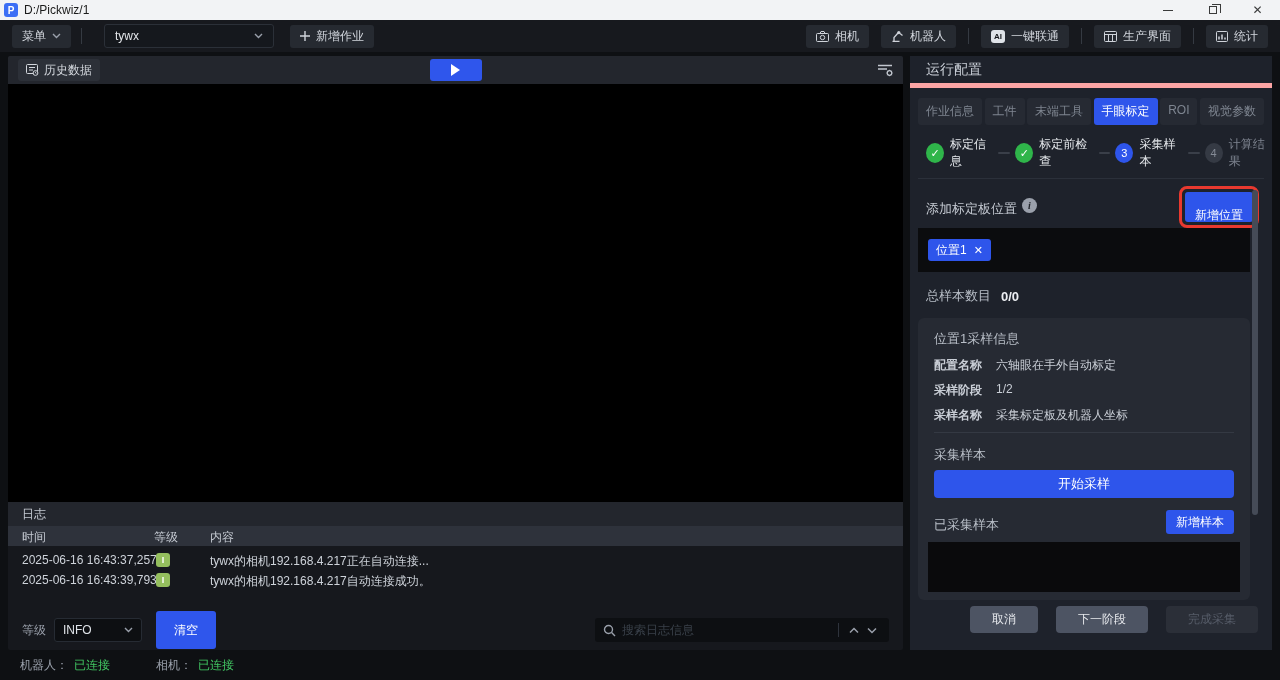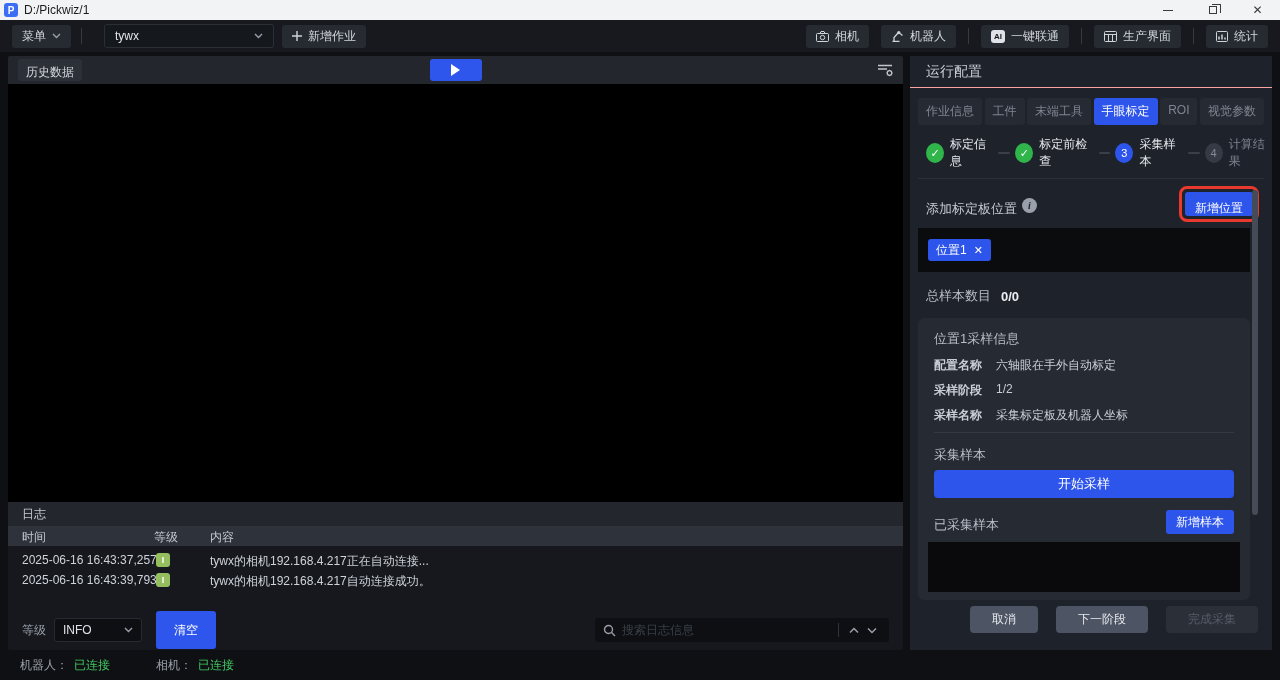--- a/index.html
+++ b/index.html
@@ -38,21 +38,21 @@
   .tb-right .tb-btn { margin-left:12px; }
   .ai-badge { width:14px; height:13px; background:#dfe3e8; color:#14161a; border-radius:3px;
     font-size:8px; font-weight:bold; display:flex; align-items:center; justify-content:center; }
 
   
   .left-panel { position:absolute; left:8px; top:56px; width:895px; height:594px;
     background:#16181d; border-radius:2px; }
   .viewport-header { position:absolute; left:0; top:0; width:100%; height:28px;
     background:#23262d; display:flex; align-items:center; padding:0 10px; border-radius:2px 2px 0 0; }
   .history-btn { height:22px; background:#2c3038; border-radius:3px; display:flex; align-items:center;
-    gap:5px; padding:0 8px; color:#d3d7dd;flex-direction:column; }
+    gap:5px; padding:0 8px; color:#d3d7dd; }
   .play-btn { position:absolute; left:50%; transform:translateX(-50%); top:3px; width:52px; height:22px;
     background:#2f56ec; border-radius:3px; display:flex; align-items:center; justify-content:center; }
   .play-tri { width:0; height:0; border-left:9px solid #fff; border-top:6px solid transparent;
     border-bottom:6px solid transparent; }
   .filter-btn { margin-left:auto; }
   .viewport { position:absolute; left:0; top:28px; width:100%; height:418px; background:#000; }
 
   .log-title-bar { position:absolute; left:0; top:446px; width:100%; height:24px; background:#23262d;
     display:flex; align-items:center; padding:0 14px; color:#c6cbd3; }
   .log-thead { position:absolute; left:0; top:470px; width:100%; height:20px; background:#2e323b;
@@ -86,21 +86,21 @@
   
   .statusbar { position:absolute; left:0; top:650px; width:1280px; height:30px;
     display:flex; align-items:center; padding:0 20px; }
   .status-label { color:#9aa0ab; }
   .status-value { color:#42c863; margin-left:6px; }
   .status-gap { width:46px; }
 
   
   .right-panel { position:absolute; left:910px; top:56px; width:362px; height:594px;
     background:#1e222b; }
-  .rp-header { position:absolute; left:0; top:0; width:100%; height:32px; border-bottom:1px solid #fca5a5;
+  .rp-header { position:absolute; left:0; top:0; width:100%; height:32px; border-bottom:5px solid #fca5a5;
     display:flex; align-items:center; padding:8px 16px; color:#c9ced6; font-size:14px; }
   .rp-tabs { position:absolute; left:8px; top:42px; width:346px; display:flex; justify-content:space-between; }
   .rp-tab { padding:5px 8px; border-radius:3px; background:#262a33; color:#7e8590; font-size:12px; white-space:nowrap; }
   .rp-tab.active { background:#2e55eb; color:#fff; }
   .steps { position:absolute; left:16px; top:80px; display:flex; align-items:center; }
   .step { display:flex; align-items:center; gap:6px; }
   .step-circle { width:20px; height:20px; border-radius:50%; display:flex; align-items:center;
     justify-content:center; font-size:11px; color:#fff; }
   .step-circle.done { background:#2fb54a; font-weight:bold; }
   .step-circle.active { background:#2e55eb; }
@@ -110,21 +110,21 @@
   .step-dash { width:13px; height:2px; background:#3a3f49; border-radius:1px; margin:0 5px; }
   .rp-divider { position:absolute; left:8px; top:122px; width:346px; height:1px; background:#2b303a; }
 
   .board-row { position:absolute; left:16px; top:134px; width:330px; height:36px; }
   .board-title { position:absolute; left:0; top:10px; color:#c5cad2; font-size:13px; }
   .info-icon { position:absolute; left:96px; top:8px; width:15px; height:15px; border-radius:50%;
     background:#9aa0ab; color:#22252b; font-size:10px; font-weight:bold; font-style:italic;
     display:flex; align-items:center; justify-content:center; font-family:"Liberation Serif",serif; }
   .annotated { position:absolute; right:-3px; top:-4px; border:3px solid #e8392f; border-radius:8px; padding:3px; }
   .add-pos-btn { height:24px; background:#2e55eb; border:none; border-radius:3px; color:#fff;
-    font-size:12px; padding:8px 10px; font-family:Liberation Serif, serif; }
+    font-size:12px; padding:15px 10px; font-family:Liberation Serif, serif; }
 
   .pos-strip { position:absolute; left:8px; top:172px; width:332px; height:44px; background:#0b0c0e; }
   .pos-tag { position:absolute; left:10px; top:11px; height:22px; background:#2e55eb; border-radius:3px;
     color:#fff; display:flex; align-items:center; padding:0 8px; gap:7px; }
   .pos-tag .x { font-size:11px; }
 
   .total-row { position:absolute; left:16px; top:231px; display:flex; align-items:center; gap:10px; }
   .total-label { color:#b9bfc8; font-size:13px; }
   .total-value { color:#eceef2; font-size:13px; font-weight:bold; }
 
@@ -178,21 +178,21 @@
         <polyline points="1,1 4.5,4.5 8,1" fill="none" stroke="#9aa0ab" stroke-width="1.4"></polyline>
       </svg>
   </div>
   <div class="tb-divider"></div>
   <div class="job-select" style="margin-left:12px;">
     <span>tywx</span>
     <svg class="chev" width="9" height="6" viewBox="0 0 9 6">
         <polyline points="1,1 4.5,4.5 8,1" fill="none" stroke="#9aa0ab" stroke-width="1.4"></polyline>
       </svg>
   </div>
-  <div class="tb-btn" style="margin-left:8px;">
+  <div class="tb-btn" style="margin-left:16px;">
     <svg width="10" height="10" viewBox="0 0 10 10">
         <path d="M5 0v10M0 5h10" stroke="#cfd3da" stroke-width="1.4"></path>
       </svg>
     <span>新增作业</span>
   </div>
   <div class="tb-right">
     <div class="tb-btn">
       <svg width="13" height="11" viewBox="0 0 13 11">
           <rect x="0.5" y="2.5" width="12" height="8" rx="1" fill="none" stroke="#cfd3da"></rect>
           <path d="M4 2.5 L5 0.5 h3 l1 2" fill="none" stroke="#cfd3da"></path>

